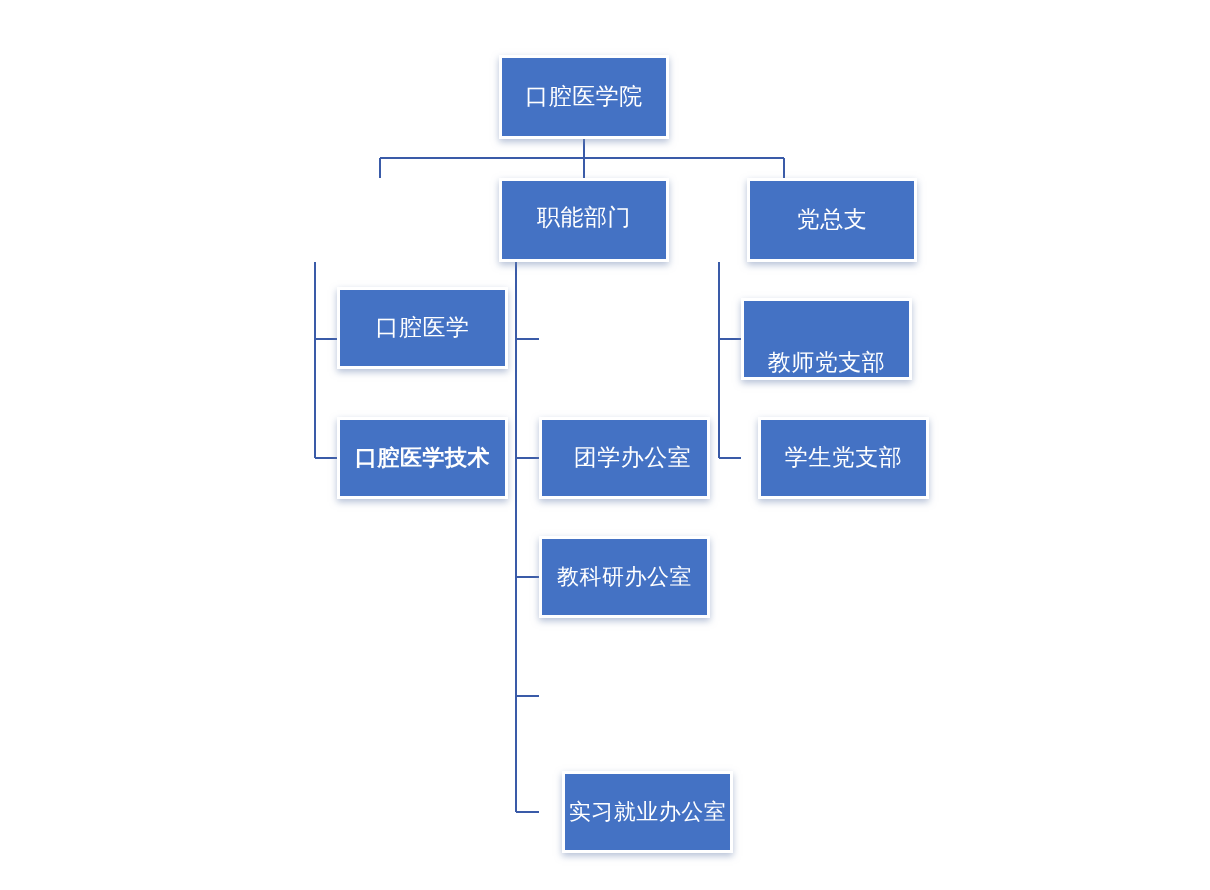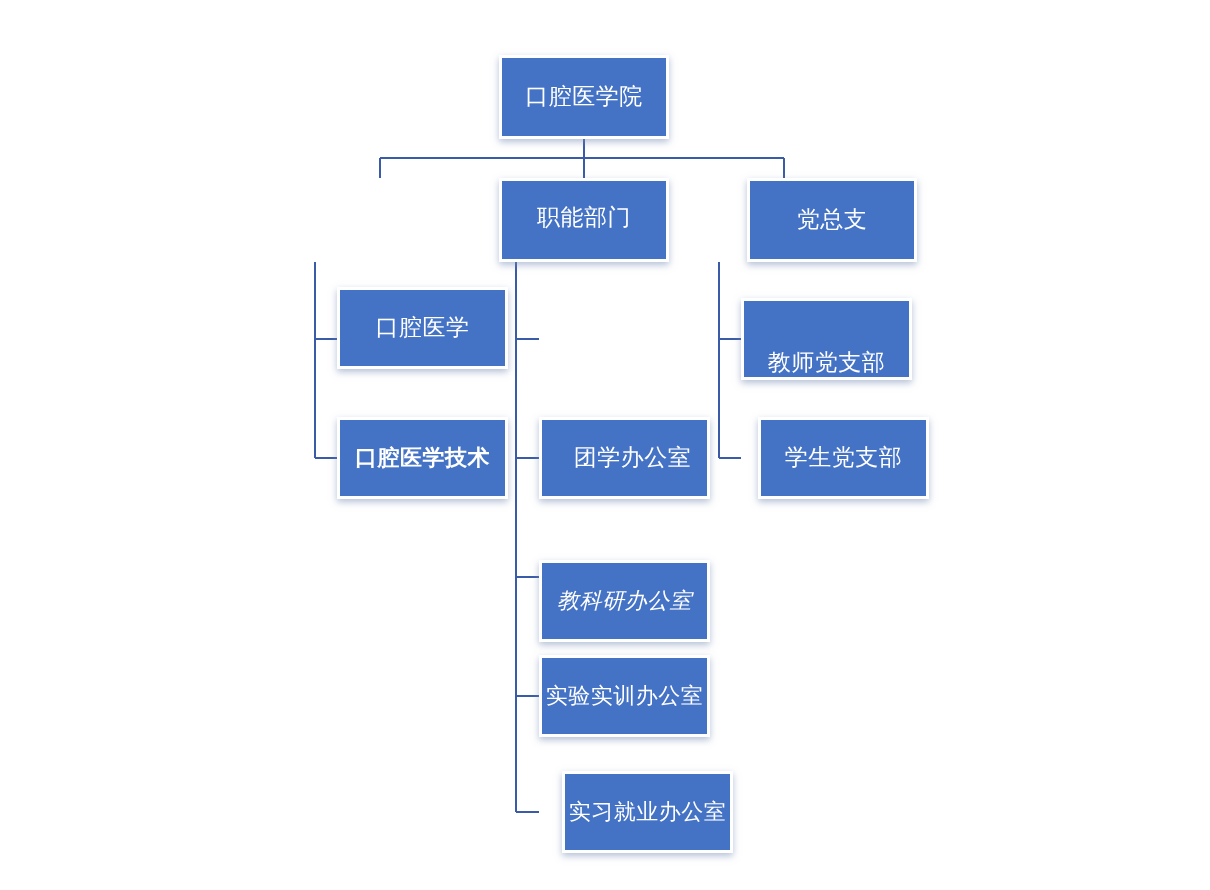--- a/index.html
+++ b/index.html
@@ -127,27 +127,24 @@
 
     <div class="node leaf leaf-wide" style="left:337px; top:417px;font-weight:bold;">
       <span class="node-label">口腔医学技术</span>
     </div>
 
 
     <div class="node leaf" style="left:539px; top:417px;padding-left:16px;">
       <span class="node-label">团学办公室</span>
     </div>
 
-    <div class="node leaf leaf-wide" style="left:539px; top:560px;font-style:italic;">
+    <div class="node leaf leaf-wide" style="left:539px; top:536px;">
       <span class="node-label">教科研办公室</span>
     </div>
 
-    <div class="node leaf leaf-wide" style="left:539px; top:655px;">
-      <span class="node-label">实验实训办公室</span>
-    </div>
 
     <div class="node leaf leaf-wide" style="left:562px; top:771px;">
       <span class="node-label">实习就业办公室</span>
     </div>
 
     <div class="node leaf" style="left:741px; top:298px;align-items:flex-end;">
       <span class="node-label">教师党支部</span>
     </div>
 
     <div class="node leaf" style="left:741px; top:417px;margin-left:17px;">

